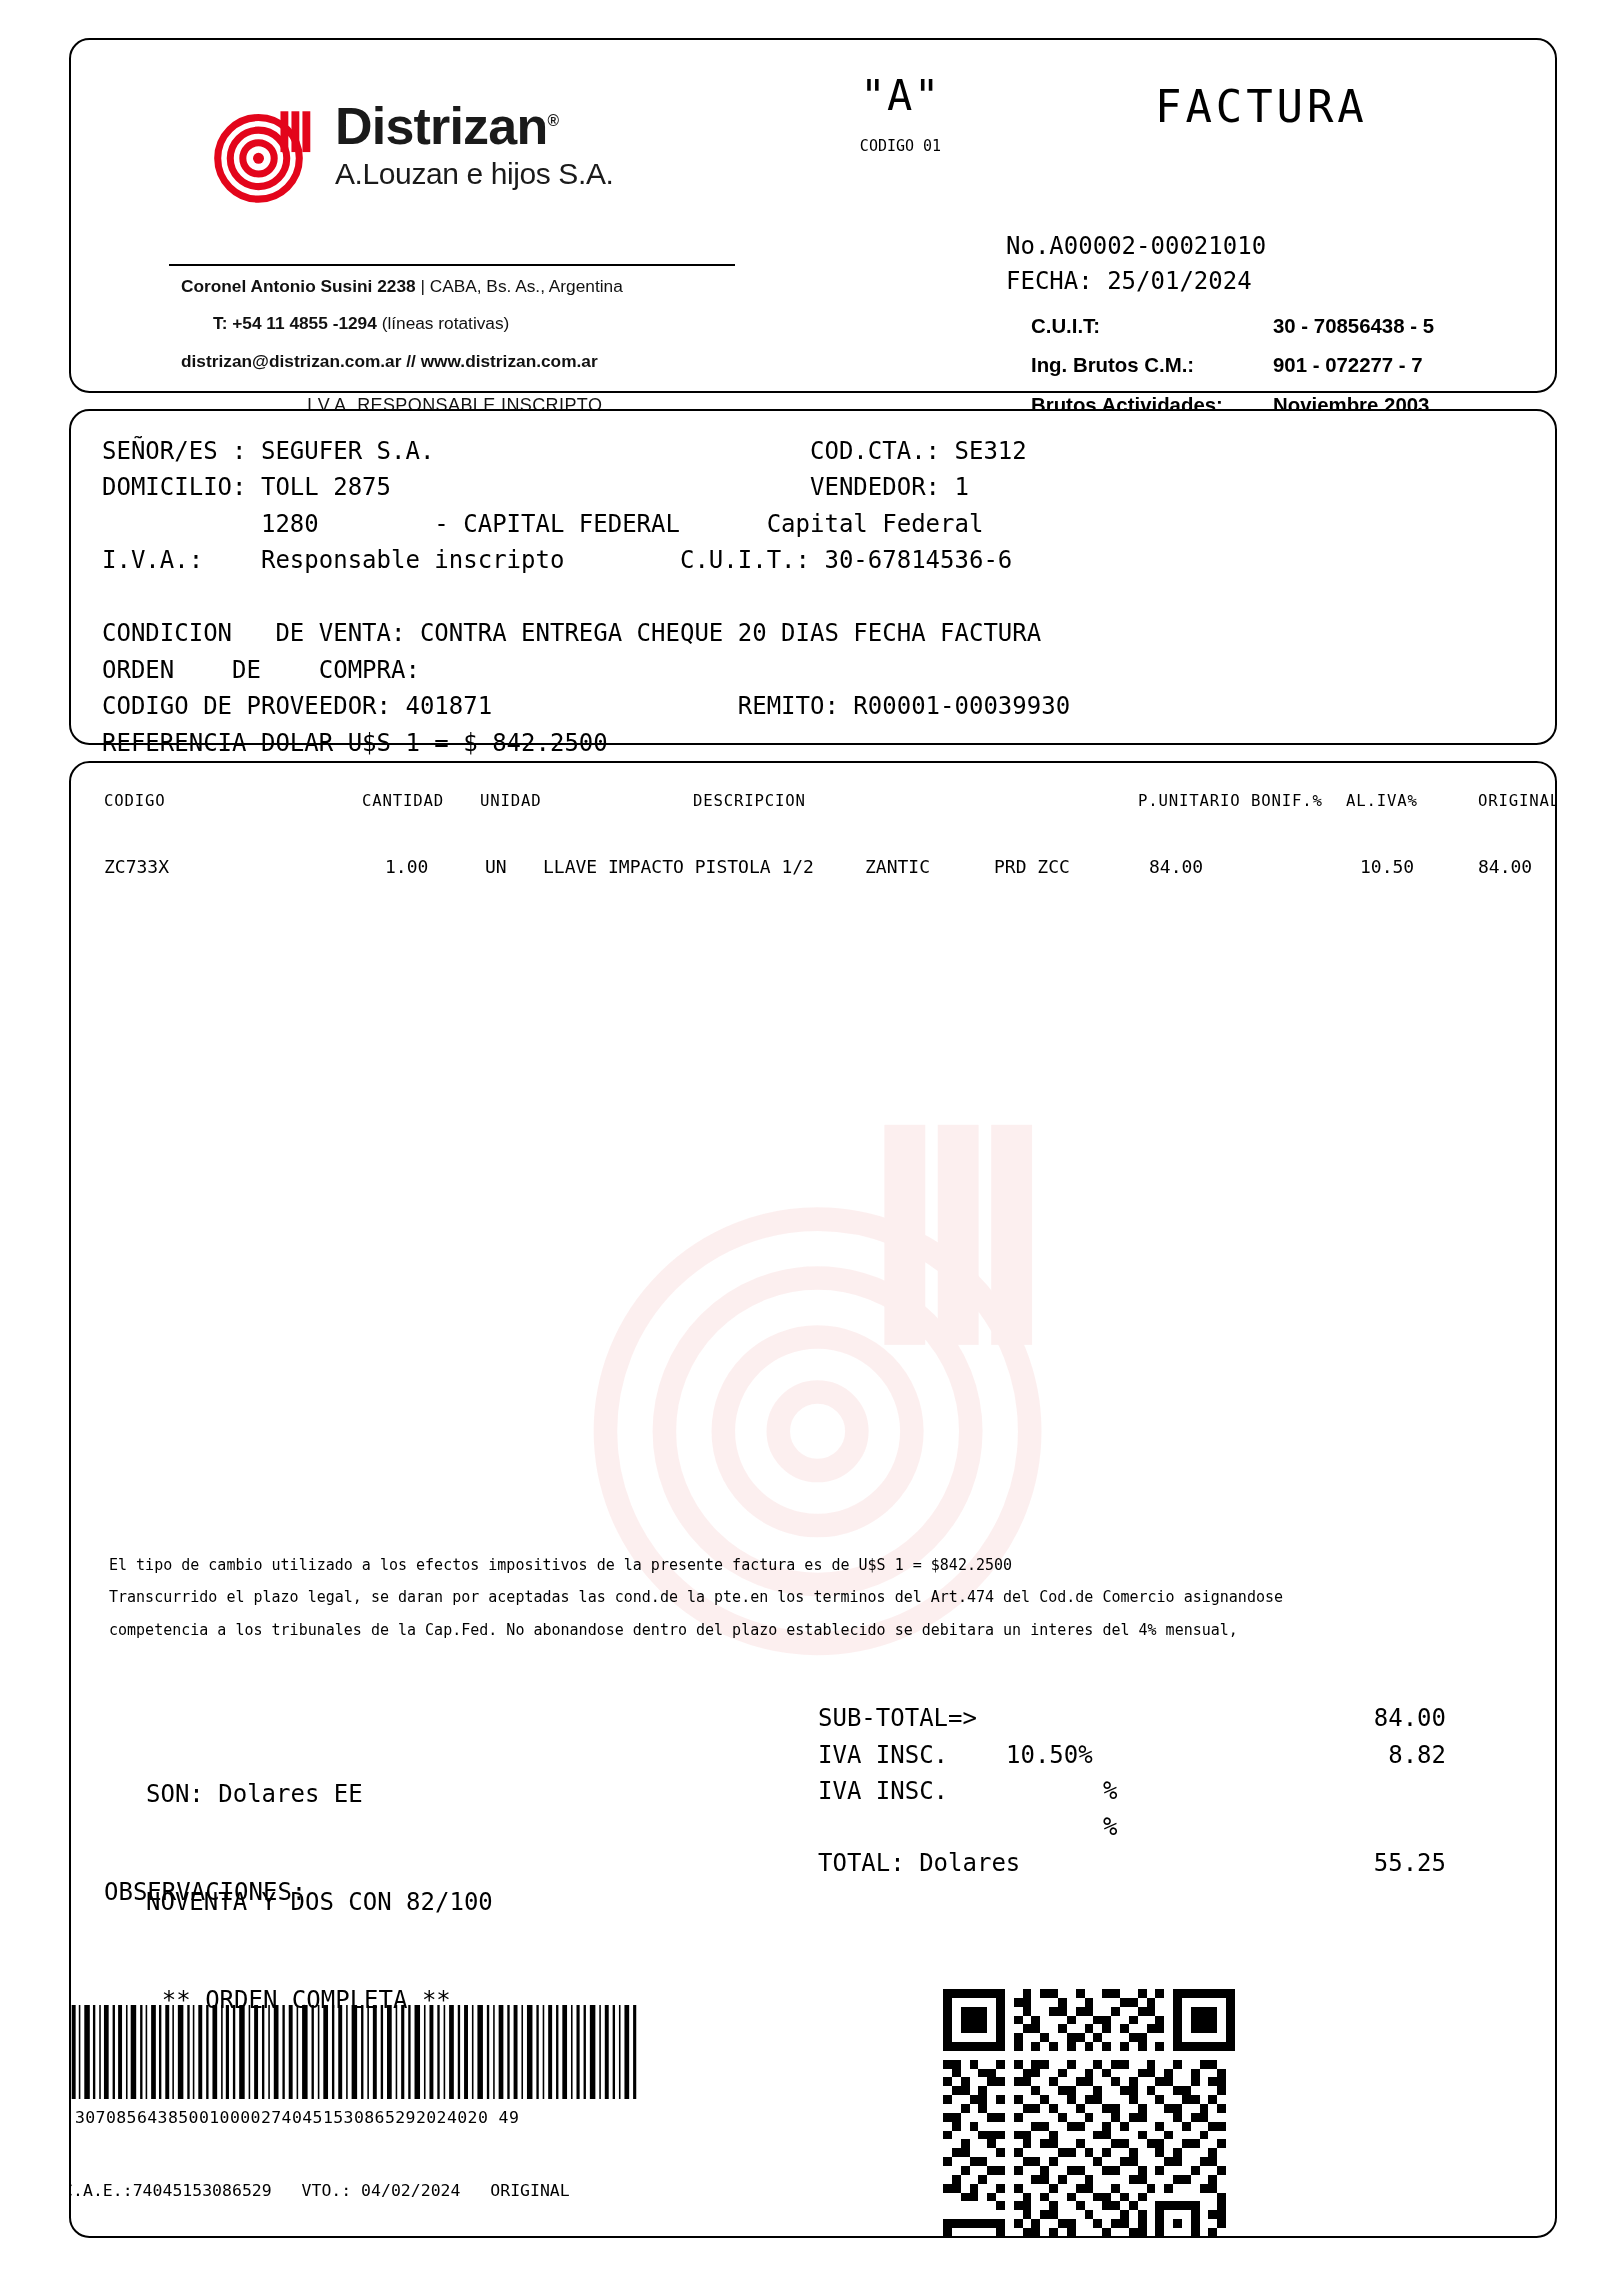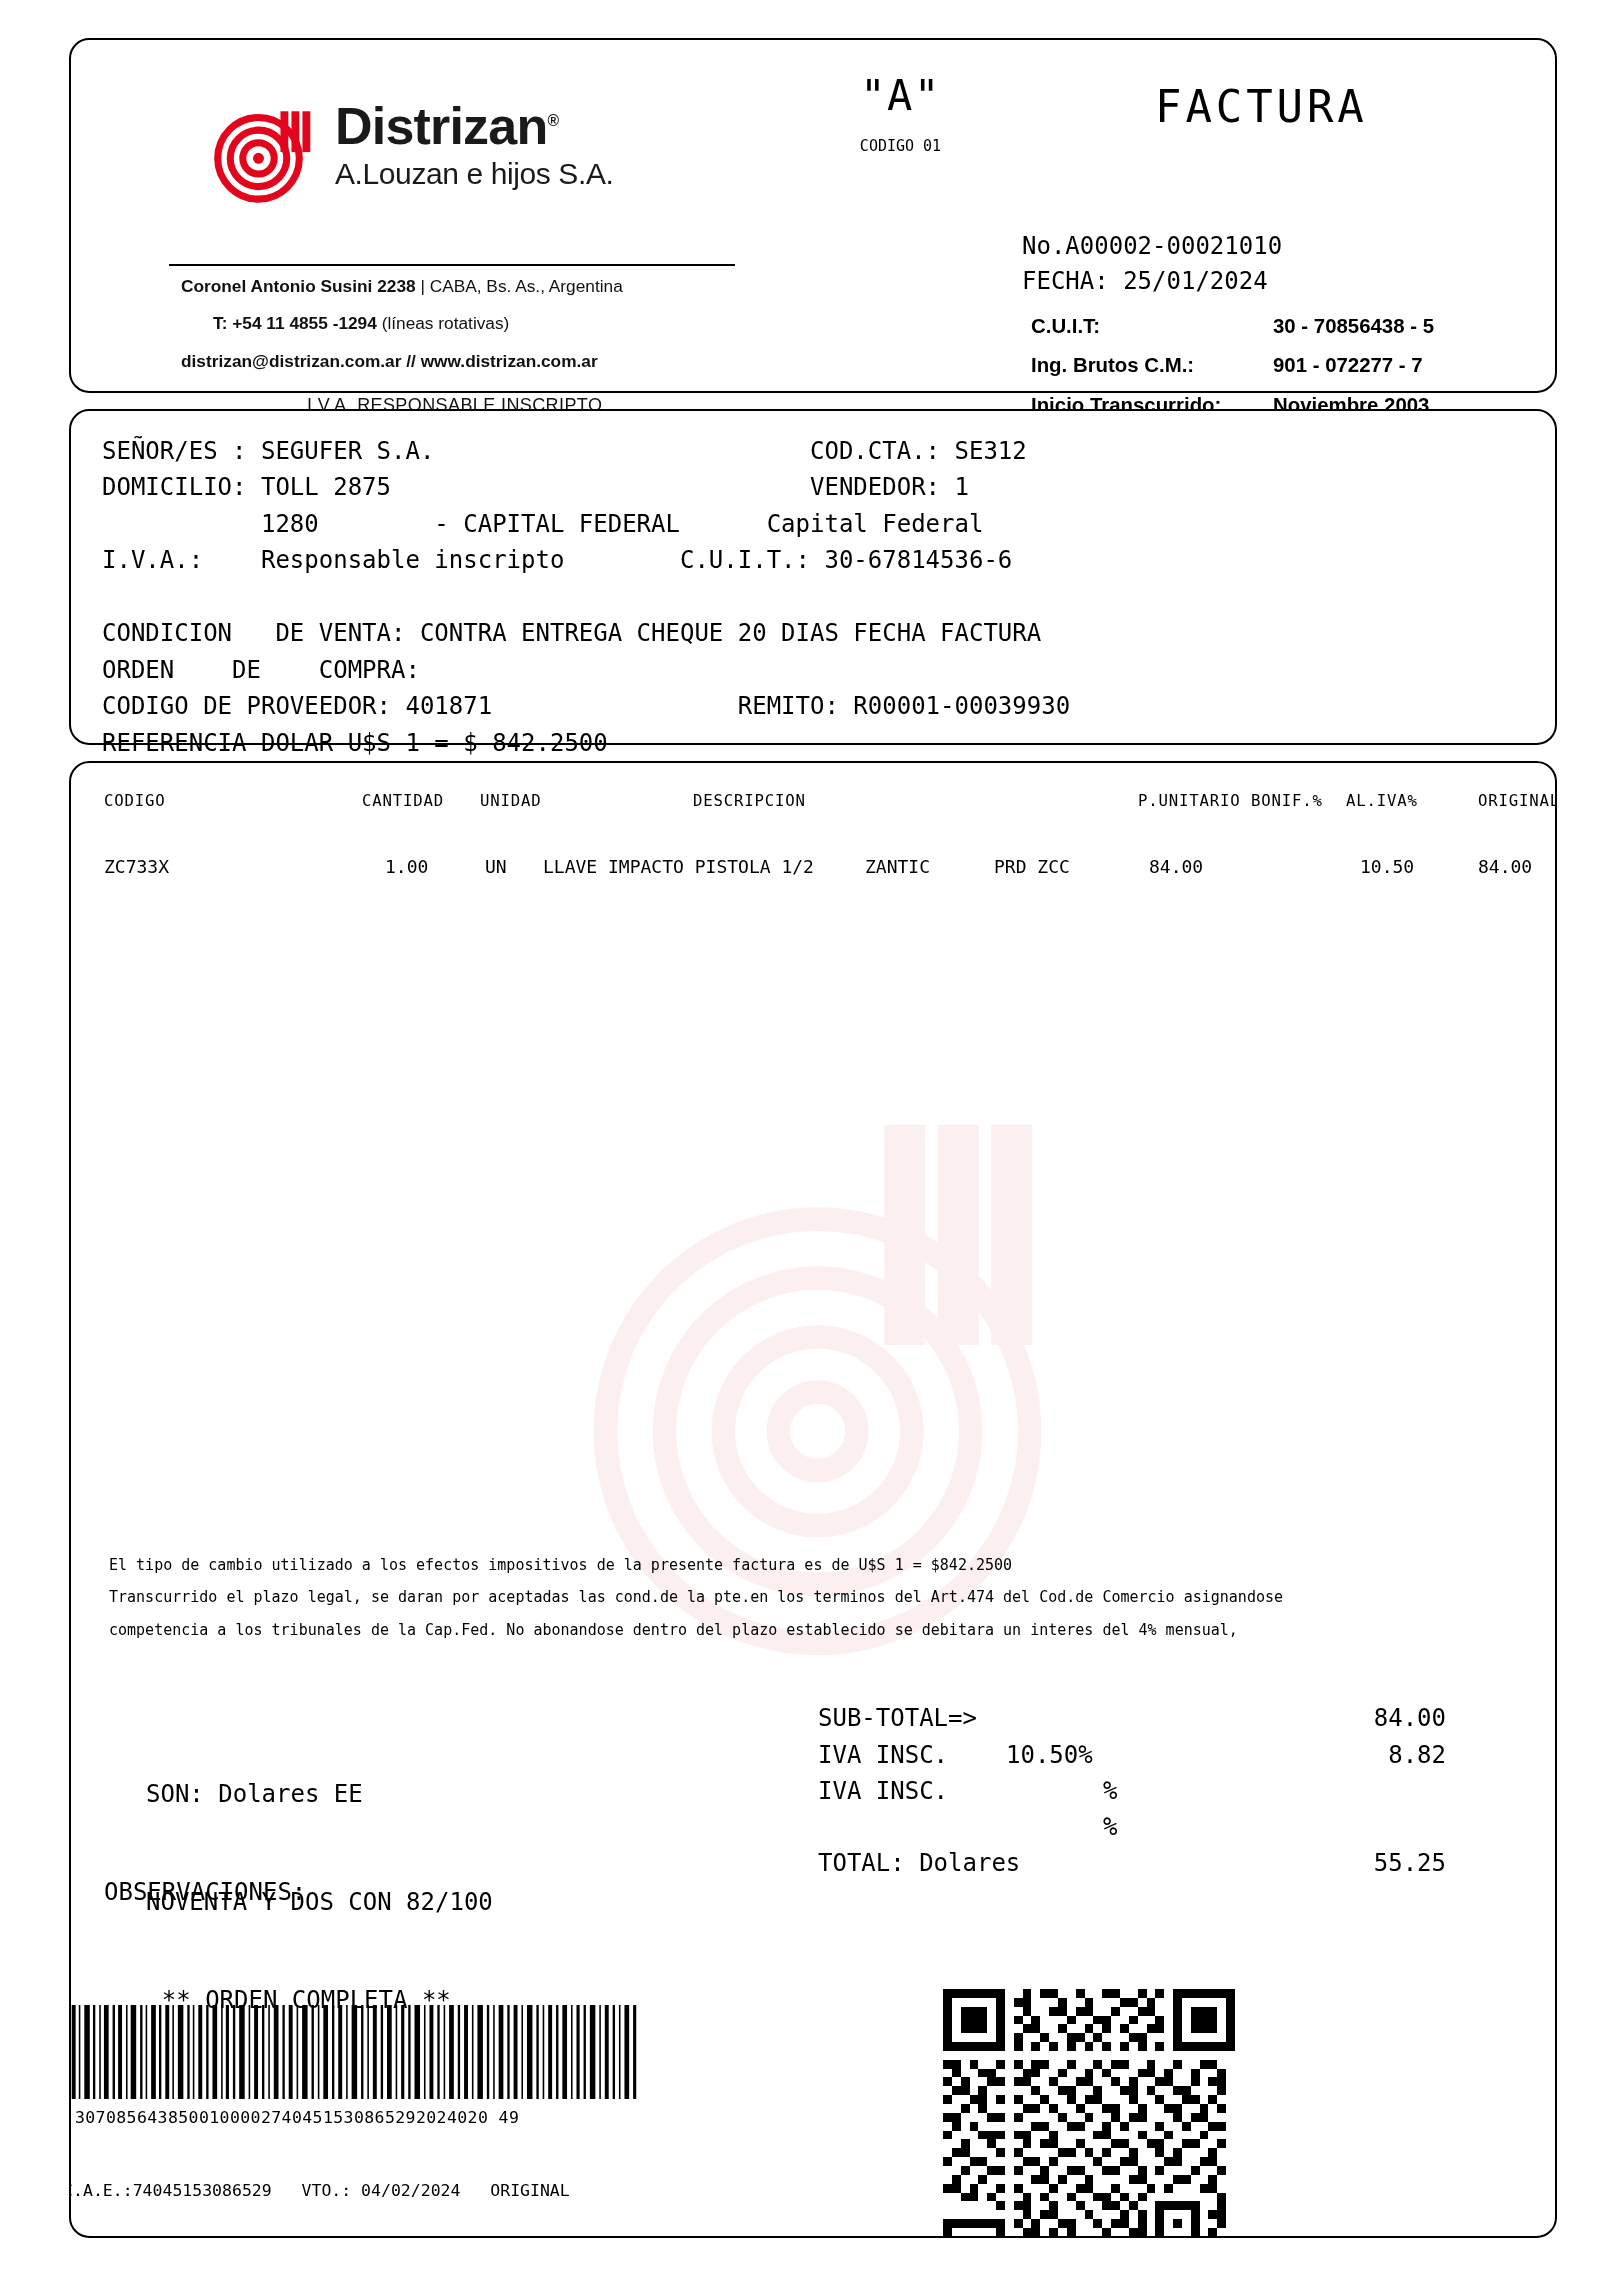--- a/index.html
+++ b/index.html
@@ -114,21 +114,20 @@
   }
 
   
   .hdr-right {
     position: absolute;
     left: 935px; top: 189px;
     font-family: "DejaVu Sans Mono", monospace;
     font-size: 24px;
     color: #000;
     line-height: 1.45;
-    margin-left: 16px;
   }
   .hdr-kv {
     position: absolute;
     font-family: "Liberation Sans", sans-serif;
     font-size: 20.4px;
     font-weight: bold;
     color: #000;
   }
   .kv-l1 { left: 960px; top: 275px; }
   .kv-v1 { left: 1202px; top: 275px; }
@@ -310,21 +309,21 @@
 
     <div class="hdr-right">
       <div>No.A00002-00021010</div>
       <div>FECHA: 25/01/2024</div>
     </div>
 
     <div class="hdr-kv kv-l1">C.U.I.T:</div>
     <div class="hdr-kv kv-v1">30 - 70856438 - 5</div>
     <div class="hdr-kv kv-l2">Ing. Brutos C.M.:</div>
     <div class="hdr-kv kv-v2">901 - 072277 - 7</div>
-    <div class="hdr-kv kv-l3">Inicio Transcurrido:</div>
+    <div class="hdr-kv kv-l3">Brutos Actividades:</div>
     <div class="hdr-kv kv-v3">Noviembre 2003</div>
   </div>
 
   <div class="client-box">
     <div class="mono client-text">SEÑOR/ES : SEGUFER S.A.                          COD.CTA.: SE312
 DOMICILIO: TOLL 2875                             VENDEDOR: 1
            1280        - CAPITAL FEDERAL      Capital Federal
 I.V.A.:    Responsable inscripto        C.U.I.T.: 30-67814536-6
 
 CONDICION   DE VENTA: CONTRA ENTREGA CHEQUE 20 DIAS FECHA FACTURA

